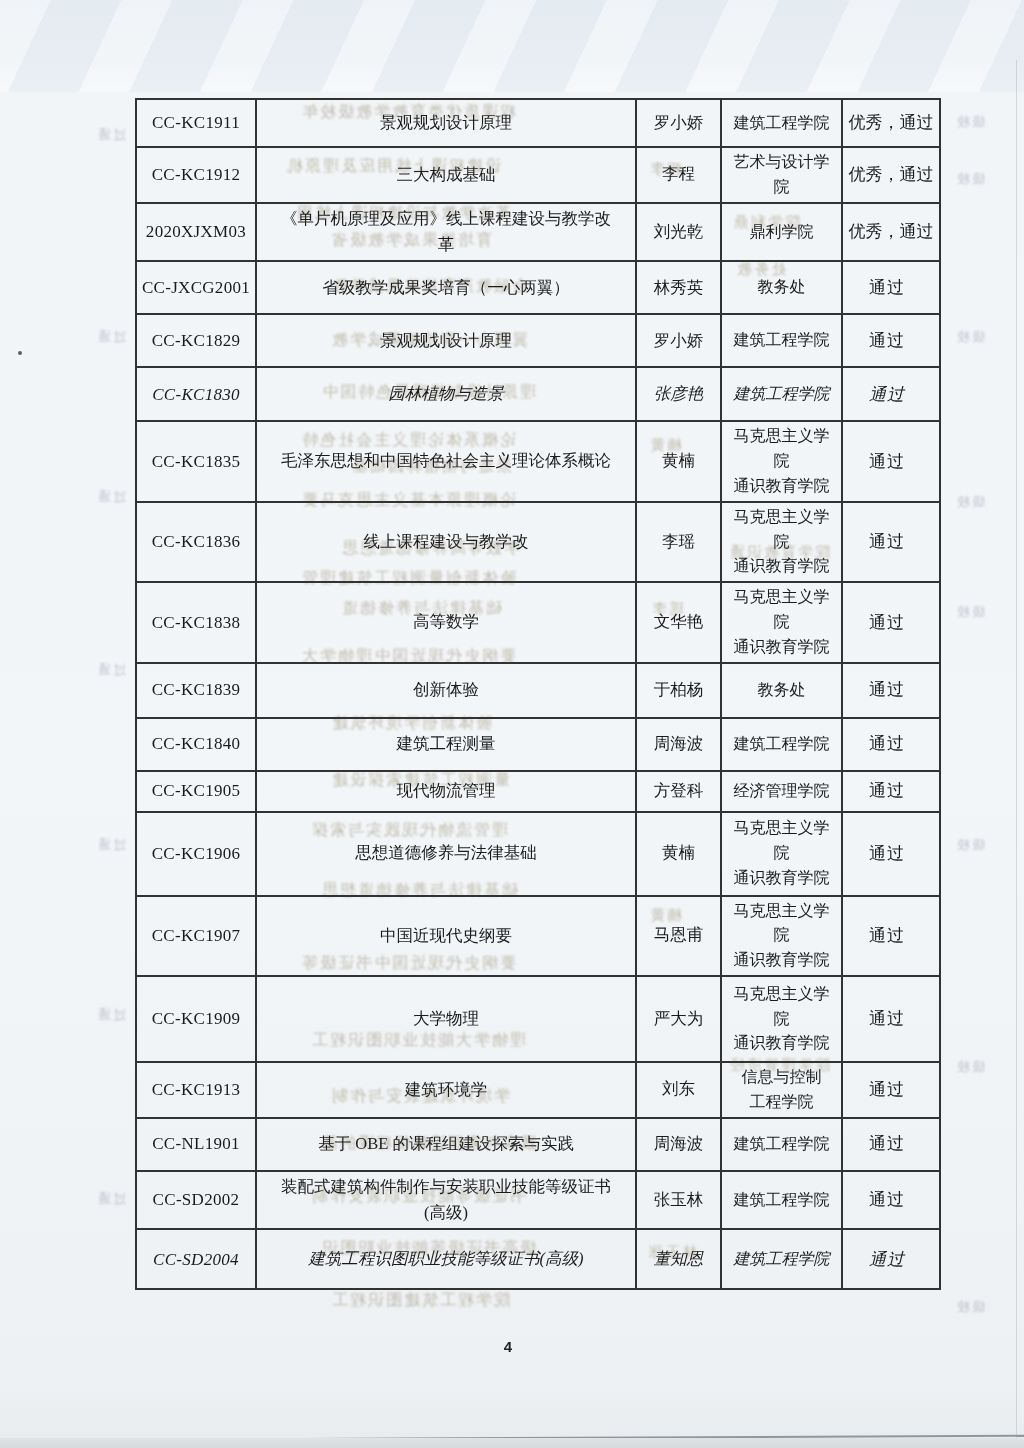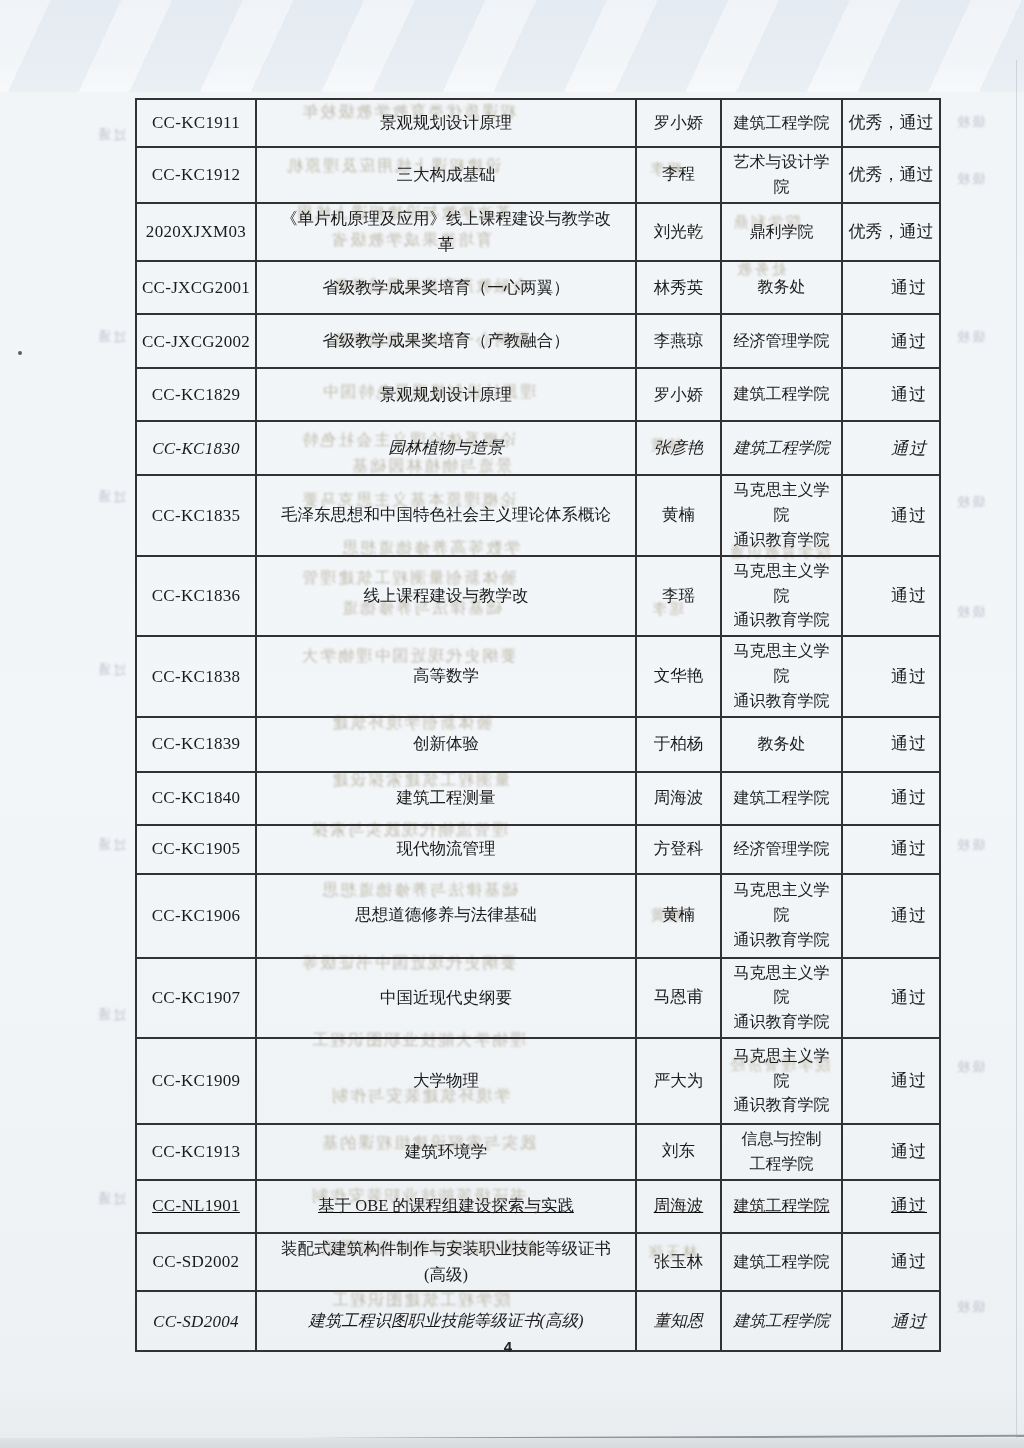--- a/index.html
+++ b/index.html
@@ -67,21 +67,21 @@
     font-size:16.5px;
     white-space:pre-line;
     padding:2px 4px;
     line-height:1.5;
   }
   .results-table .c-code{font-size:17px;letter-spacing:.3px;}
   .results-table .c-name{font-size:16.5px;line-height:1.6;}
   .results-table .c-leader{font-size:16.5px;}
   .results-table .c-department{font-size:16px;line-height:1.55;padding:2px 8px;}
   .results-table .c-result{
-    font-size:17px;text-align:right;padding-right:12px;letter-spacing:1px;
+    font-size:17px;padding-right:12px;letter-spacing:1px;
   }
   .results-table .c-result.excellent{
     text-align:center;padding-right:4px;letter-spacing:0;
   }
 
   .page-number{
     position:absolute;top:1338px;left:0;width:1016px;
     text-align:center;
     font-family:"Liberation Sans", sans-serif;
     font-weight:bold;font-size:15px;color:#222;
@@ -178,27 +178,20 @@
           <td class="c-department">鼎利学院</td>
           <td class="c-result excellent">优秀，通过</td>
         </tr>
         <tr style="height: 53px; margin-top: 28px;">
           <td class="c-code">CC-JXCG2001</td>
           <td class="c-name">省级教学成果奖培育（一心两翼）</td>
           <td class="c-leader">林秀英</td>
           <td class="c-department">教务处</td>
           <td class="c-result">通过</td>
         </tr>
-        <tr style="height: 54px;">
-          <td class="c-code">CC-JXCG2002</td>
-          <td class="c-name">省级教学成果奖培育（产教融合）</td>
-          <td class="c-leader">李燕琼</td>
-          <td class="c-department">经济管理学院</td>
-          <td class="c-result">通过</td>
-        </tr>
         <tr style="height: 53px;">
           <td class="c-code">CC-KC1829</td>
           <td class="c-name">景观规划设计原理</td>
           <td class="c-leader">罗小娇</td>
           <td class="c-department">建筑工程学院</td>
           <td class="c-result">通过</td>
         </tr>
         <tr style="height: 54px; font-style: italic;">
           <td class="c-code">CC-KC1830</td>
           <td class="c-name">园林植物与造景</td>
@@ -240,21 +233,21 @@
           <td class="c-department">教务处</td>
           <td class="c-result">通过</td>
         </tr>
         <tr style="height: 53px;">
           <td class="c-code">CC-KC1840</td>
           <td class="c-name">建筑工程测量</td>
           <td class="c-leader">周海波</td>
           <td class="c-department">建筑工程学院</td>
           <td class="c-result">通过</td>
         </tr>
-        <tr style="height: 49px; margin-left: 17px;">
+        <tr style="height: 41px; margin-left: 17px;">
           <td class="c-code">CC-KC1905</td>
           <td class="c-name">现代物流管理</td>
           <td class="c-leader">方登科</td>
           <td class="c-department">经济管理学院</td>
           <td class="c-result">通过</td>
         </tr>
         <tr style="height: 84px;">
           <td class="c-code">CC-KC1906</td>
           <td class="c-name">思想道德修养与法律基础</td>
           <td class="c-leader">黄楠</td>
@@ -282,21 +275,21 @@
           <td class="c-result">通过</td>
         </tr>
         <tr style="height: 55px;">
           <td class="c-code">CC-KC1913</td>
           <td class="c-name">建筑环境学</td>
           <td class="c-leader">刘东</td>
           <td class="c-department">信息与控制
 工程学院</td>
           <td class="c-result">通过</td>
         </tr>
-        <tr style="height: 53px; text-decoration: underline;">
+        <tr style="height: 53px;">
           <td class="c-code">CC-NL1901</td>
           <td class="c-name">基于 OBE 的课程组建设探索与实践</td>
           <td class="c-leader">周海波</td>
           <td class="c-department">建筑工程学院</td>
           <td class="c-result">通过</td>
         </tr>
         <tr style="height: 57px;">
           <td class="c-code">CC-SD2002</td>
           <td class="c-name">装配式建筑构件制作与安装职业技能等级证书
 (高级)</td>

